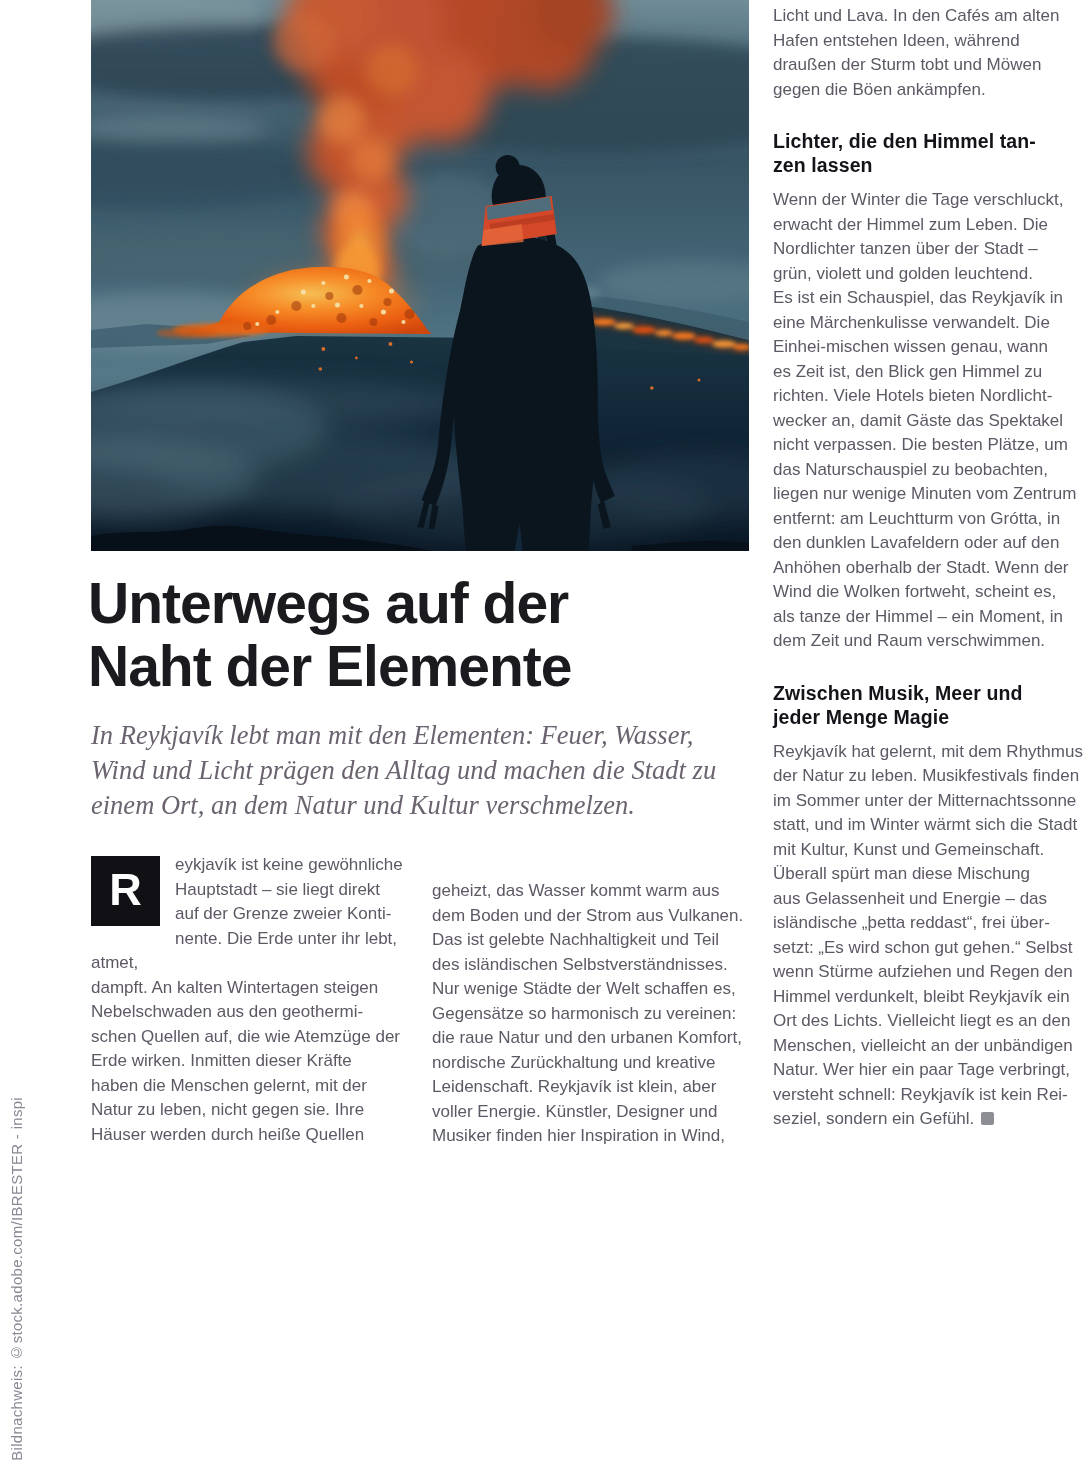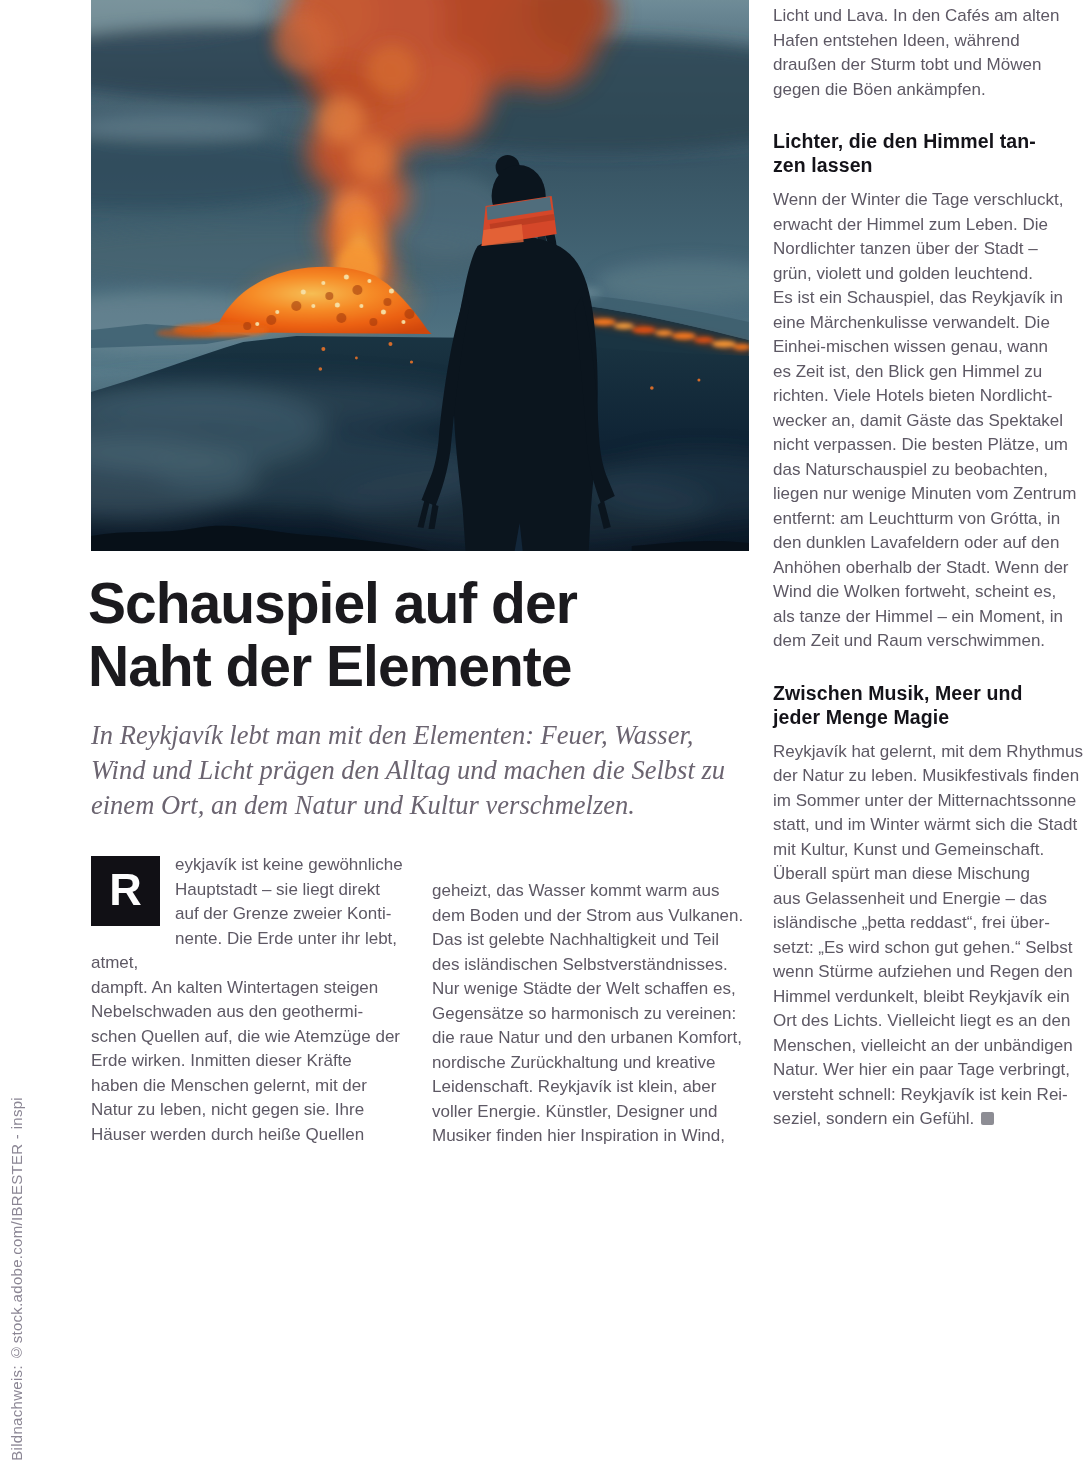--- a/index.html
+++ b/index.html
@@ -222,25 +222,25 @@
           <path d="M 398,224 L 462,214 L 463,220 L 399,230 Z" fill="#b93a1e" opacity="0.7"></path>
           <path d="M 392,230 L 430,224 L 432,242 L 390,246 Z" fill="#f06a3a" opacity="0.8"></path>
         </g>
         <path d="M 423,551 L 431,551 L 428,523 Z" fill="#13273a"></path>
       </g>
 
       <rect width="657" height="551" fill="#1c3340" opacity="0.04"></rect>
     </svg>
   </div>
 
-  <h1 class="headline">Schauspiel auf der
+  <h1 class="headline">Unterwegs auf der
 Naht der Elemente</h1>
 
   <p class="standfirst">In Reykjavík lebt man mit den Elementen: Feuer, Wasser,
-Wind und Licht prägen den Alltag und machen die Selbst zu
+Wind und Licht prägen den Alltag und machen die Stadt zu
 einem Ort, an dem Natur und Kultur verschmelzen.</p>
 
   <div class="col col1">
     <span class="dropcap">R</span><span class="coltext">eykjavík ist keine gewöhnliche
 Hauptstadt – sie liegt direkt
 auf der Grenze zweier Konti-
 nente. Die Erde unter ihr lebt, atmet,
 dampft. An kalten Wintertagen steigen
 Nebelschwaden aus den geothermi-
 schen Quellen auf, die wie Atemzüge der

